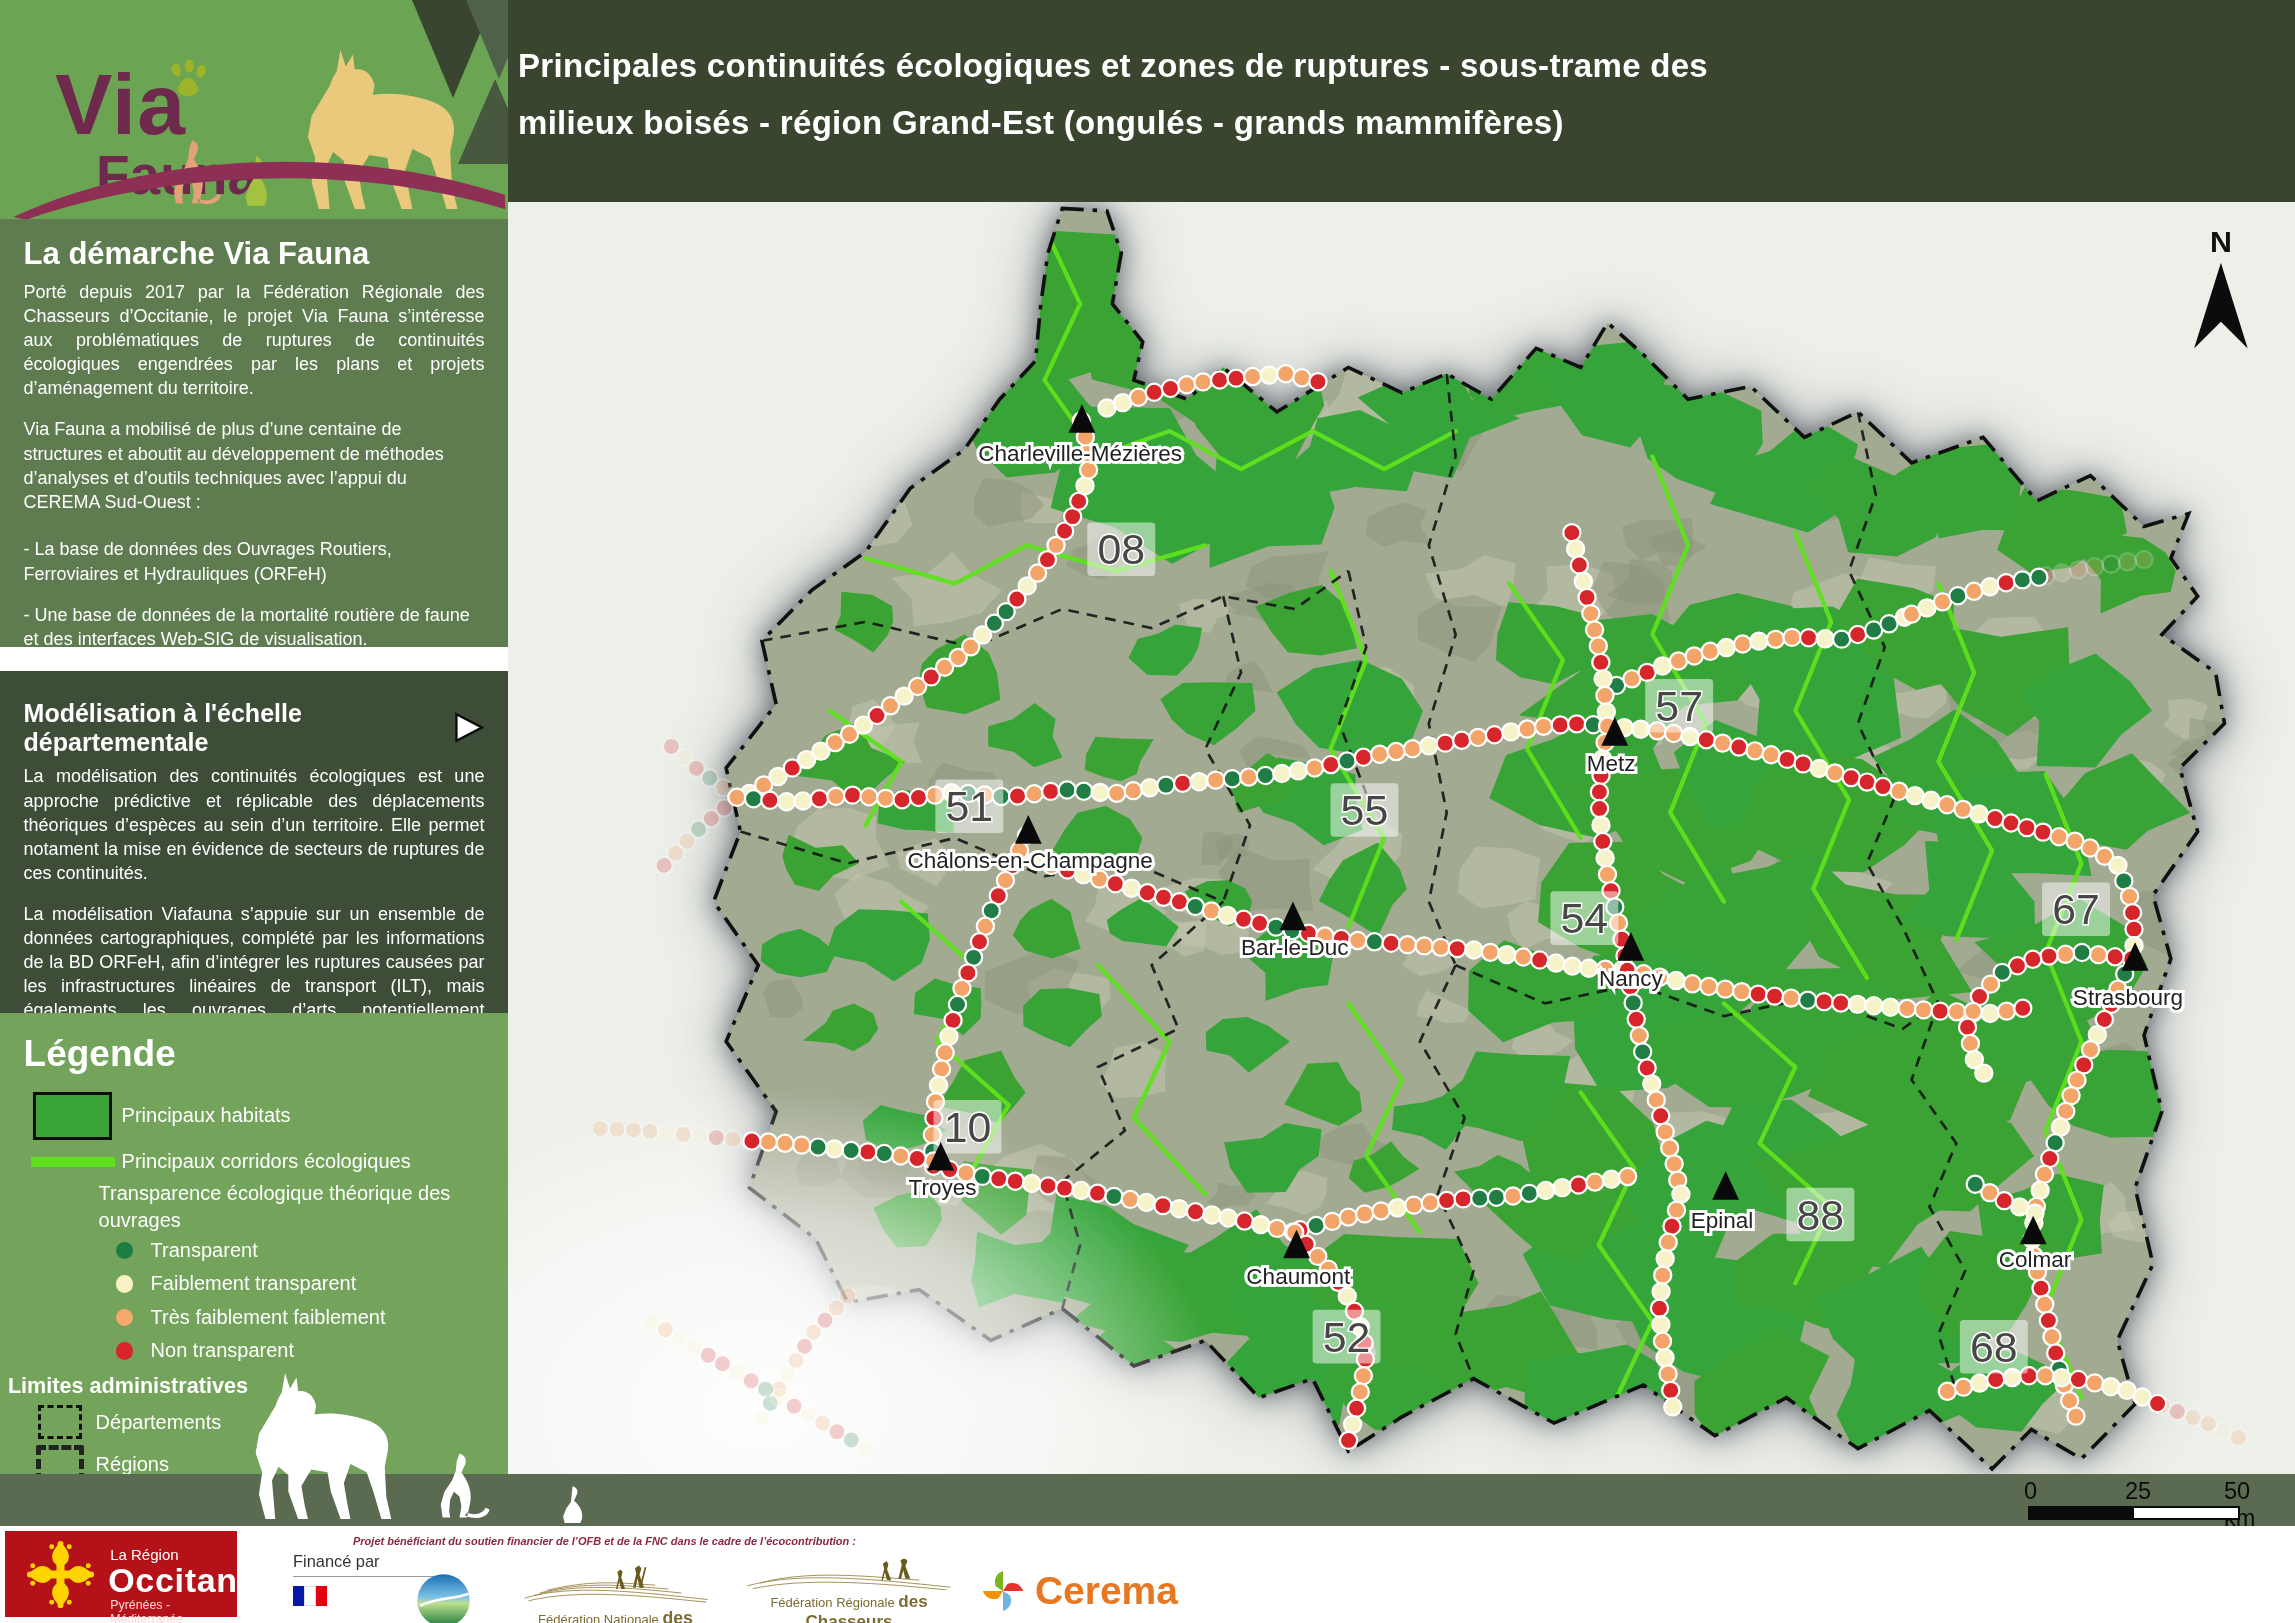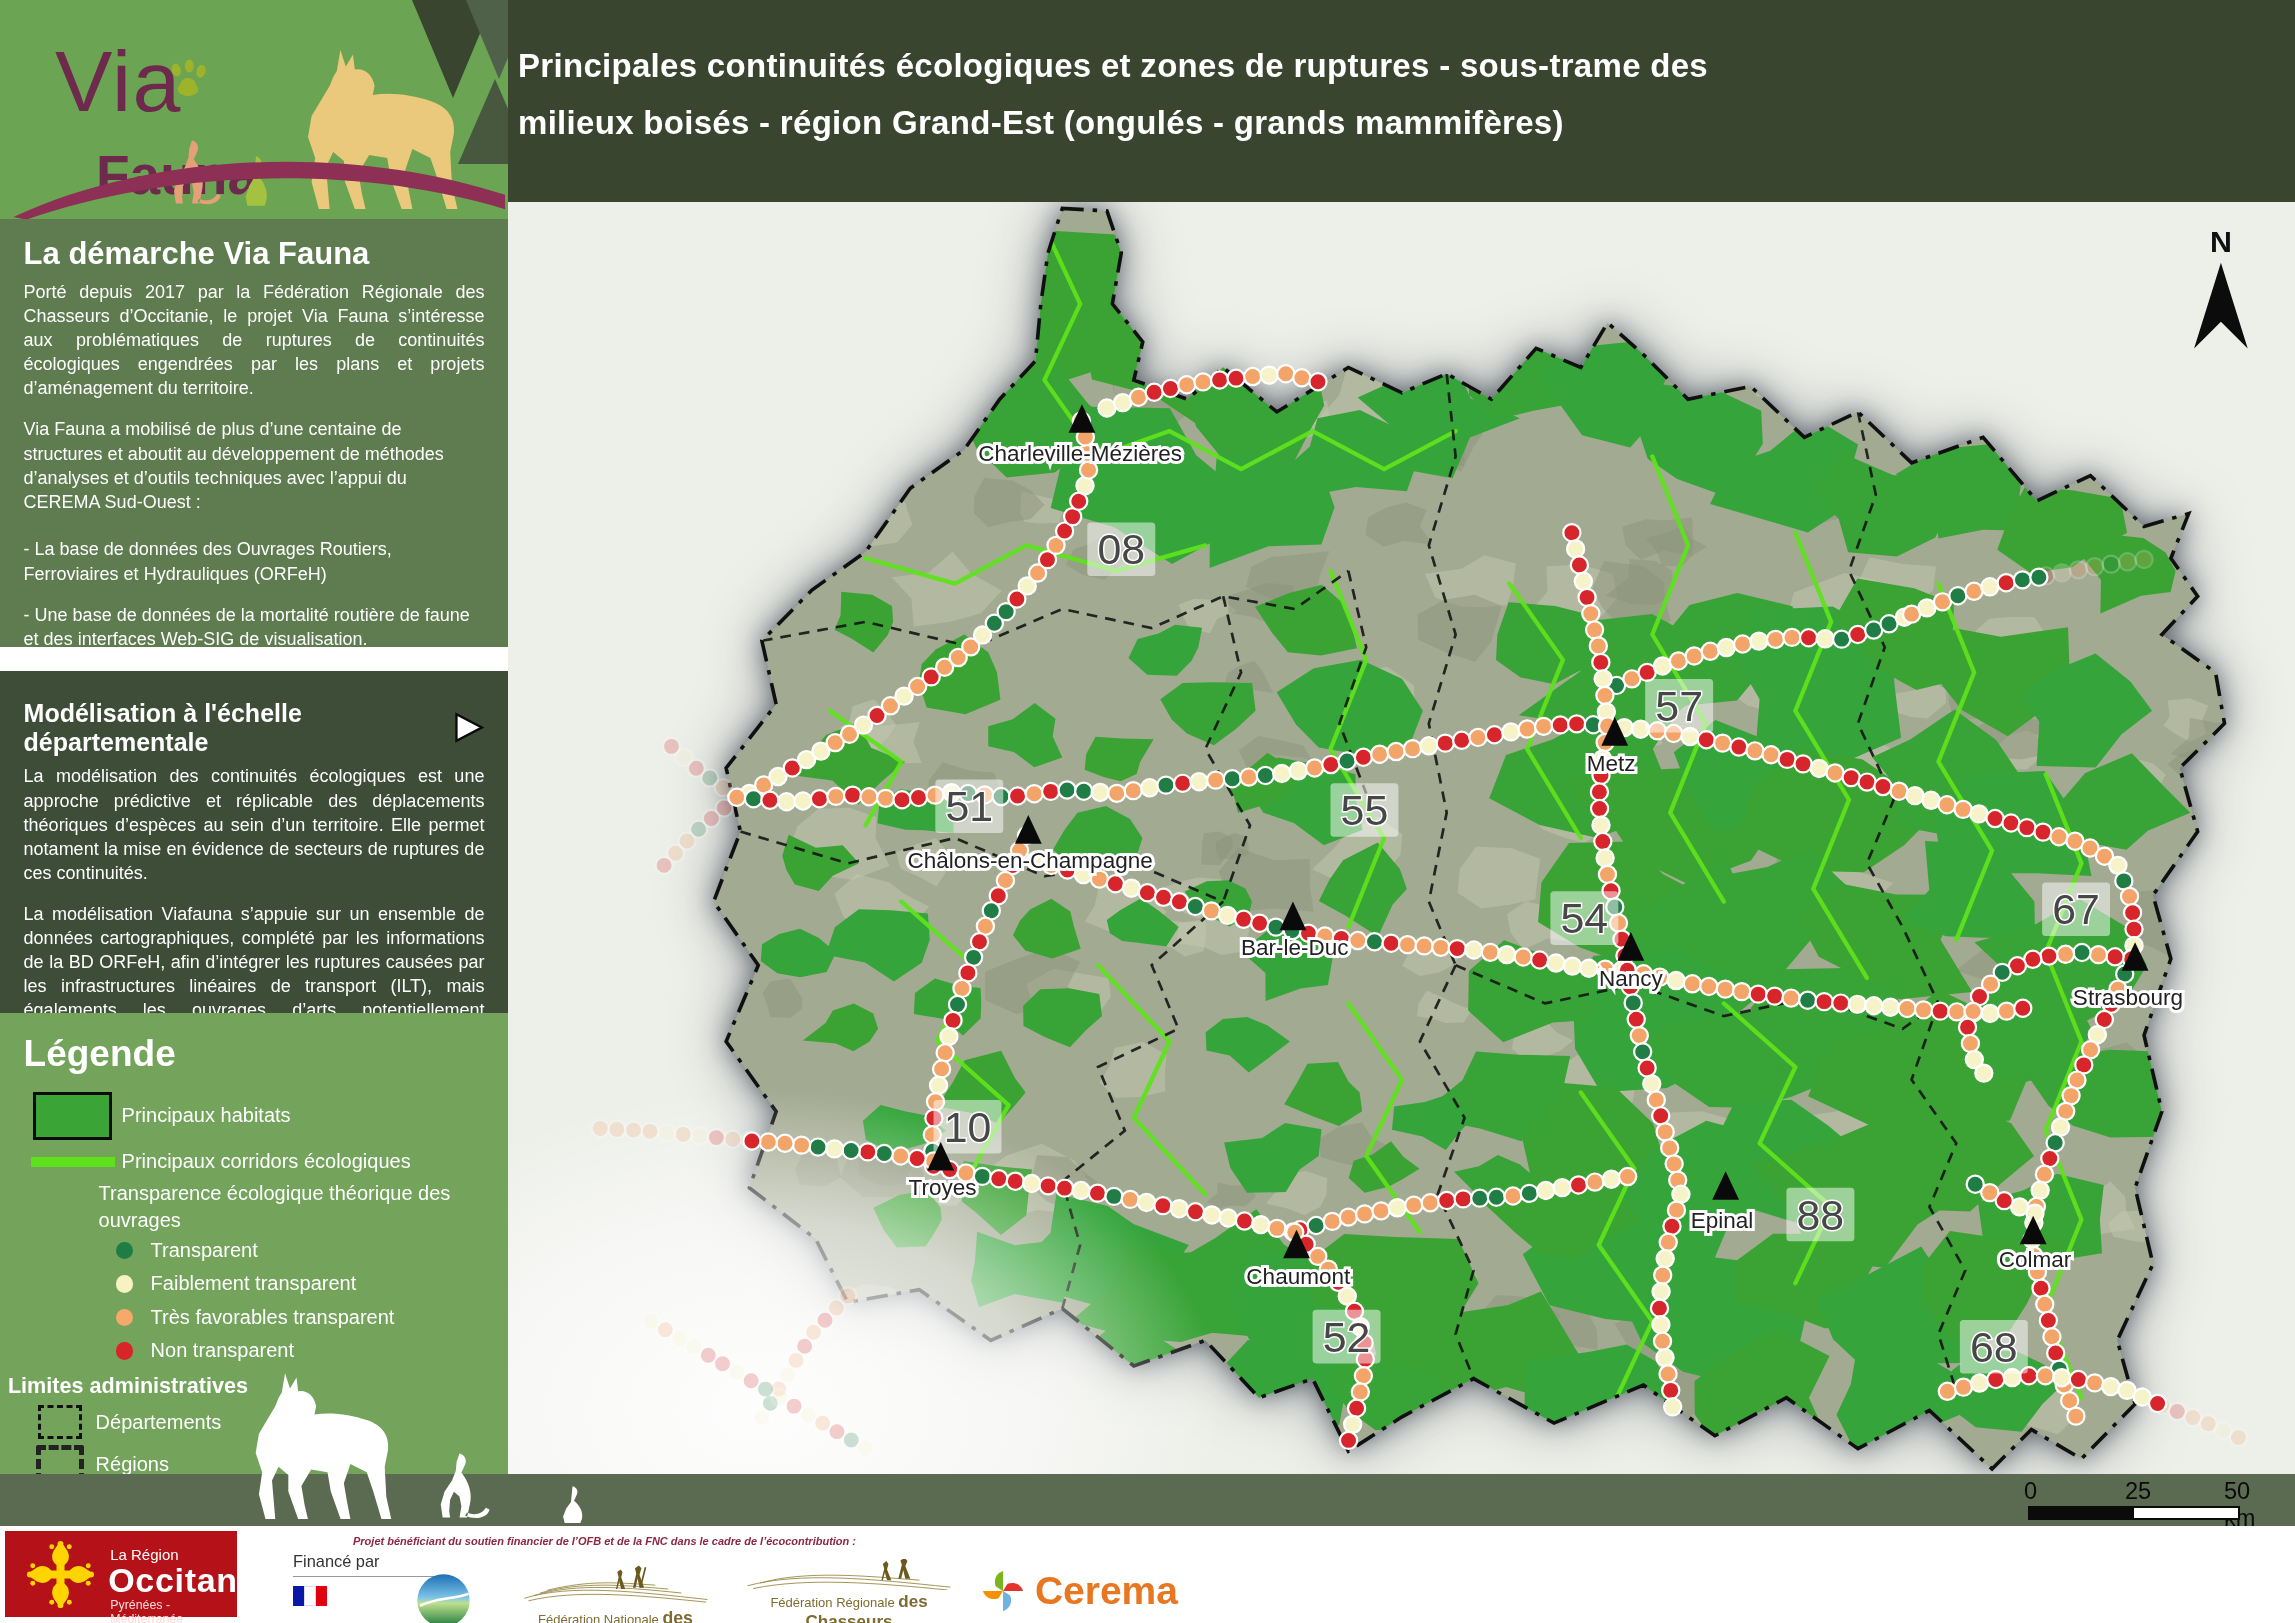--- a/index.html
+++ b/index.html
@@ -4,21 +4,21 @@
 <style>
   html,body{margin:0;padding:0;background:#888;}
   #poster{position:relative;width:2295px;height:1623px;background:#fff;overflow:hidden;
           font-family:"Liberation Sans",sans-serif;}
   
   #header{position:absolute;left:0;top:0;width:2295px;height:202px;background:#39452f;}
   #title{position:absolute;left:518px;top:38px;color:#fff;font-weight:bold;
          font-size:33px;line-height:1.72;letter-spacing:0.3px;white-space:nowrap;}
   #logo-panel{position:absolute;left:0;top:0;width:508px;height:219px;background:#6ba452;overflow:hidden;}
   .tri{position:absolute;width:0;height:0;}
-  #logo-via{position:absolute;left:55px;top:32px;color:#6d2a4d;font-size:86px;font-weight:normal;letter-spacing:1.3px;}
+  #logo-via{position:absolute;left:55px;top:55px;color:#6d2a4d;font-size:86px;font-weight:bold;letter-spacing:1.3px;}
   #logo-fauna{position:absolute;left:96px;top:143px;color:#6d2a4d;font-size:55px;font-weight:bold;}
   
   .panel{position:absolute;left:0;width:508px;color:#fff;}
   #panel-demarche{top:219px;height:428px;background:#5f7c50;padding:0;}
   #panel-model{top:671px;height:342px;background:#3e4d38;}
   #panel-legende{top:1013px;height:461px;background:#74a35c;}
   .panel-inner{padding:10.5px 23.6px 0 23.6px;}
   .panel h2{margin:6.5px 0 7.9px 0;font-size:31px;}
   #panel-model h2{font-size:25px;display:flex;align-items:center;gap:11.8px;margin-top:17px;}
   .panel p{margin:0 0 17px 0;font-size:18px;line-height:1.34;}
@@ -159,21 +159,21 @@
       <div class="leg-row">
         <span class="leg-sym indent2" style="flex-basis:52px;width:52px">
             <span class="sw-dot" style="background: rgb(247, 242, 196);"></span>
           </span>
         <span class="leg-txt">Faiblement transparent</span>
       </div>
       <div class="leg-row">
         <span class="leg-sym indent2" style="flex-basis:52px;width:52px">
             <span class="sw-dot" style="background: rgb(245, 169, 107);"></span>
           </span>
-        <span class="leg-txt">Très favorables transparent</span>
+        <span class="leg-txt">Très faiblement faiblement</span>
       </div>
       <div class="leg-row">
         <span class="leg-sym indent2" style="flex-basis:52px;width:52px">
             <span class="sw-dot" style="background: rgb(215, 37, 42);"></span>
           </span>
         <span class="leg-txt">Non transparent</span>
       </div>
       <div style="font-size:21.6px;font-weight:bold;margin:1.3px 0 6.5px -15.7px">Limites administratives</div>
       <div class="leg-row" style="margin-bottom:6.5px">
         <span class="leg-sym" style="flex-basis:72px;width:72px">

